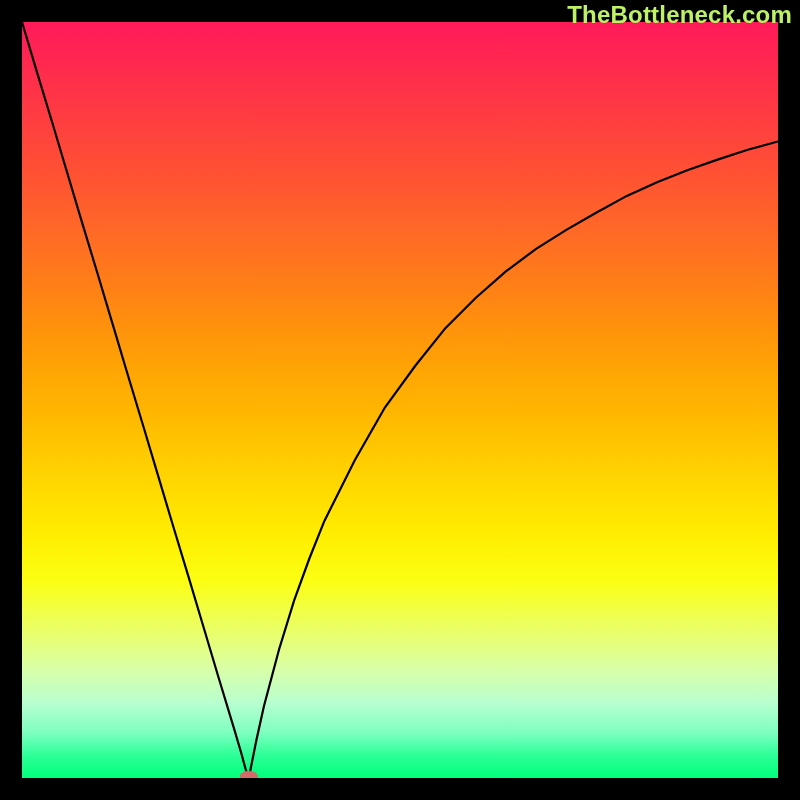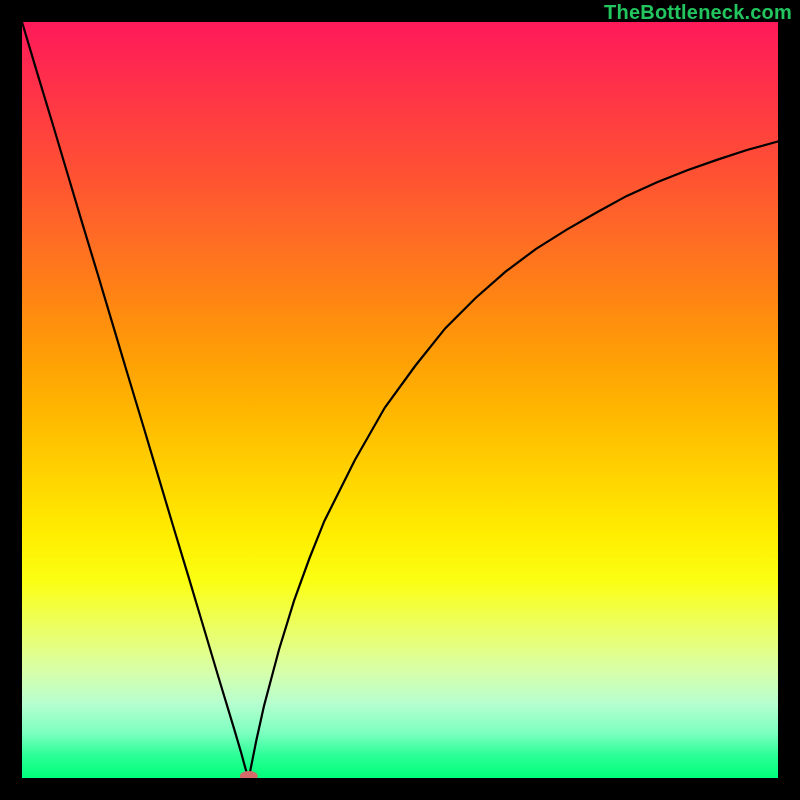--- a/index.html
+++ b/index.html
@@ -49,22 +49,22 @@
     position: absolute;
     left: 22px;
     top: 22px;
     width: 756px;
     height: 756px;
   }
   .watermark {
     position: absolute;
     top: 1px;
     right: 8px;
-    color: #22c55e;
-    font-size: 20px;
+    color: #bef264;
+    font-size: 24px;
     font-weight: 600;
     letter-spacing: 0.2px;
     user-select: none;
   }
 </style>
 </head>
 <body>
 
 <div class="frame">
 

